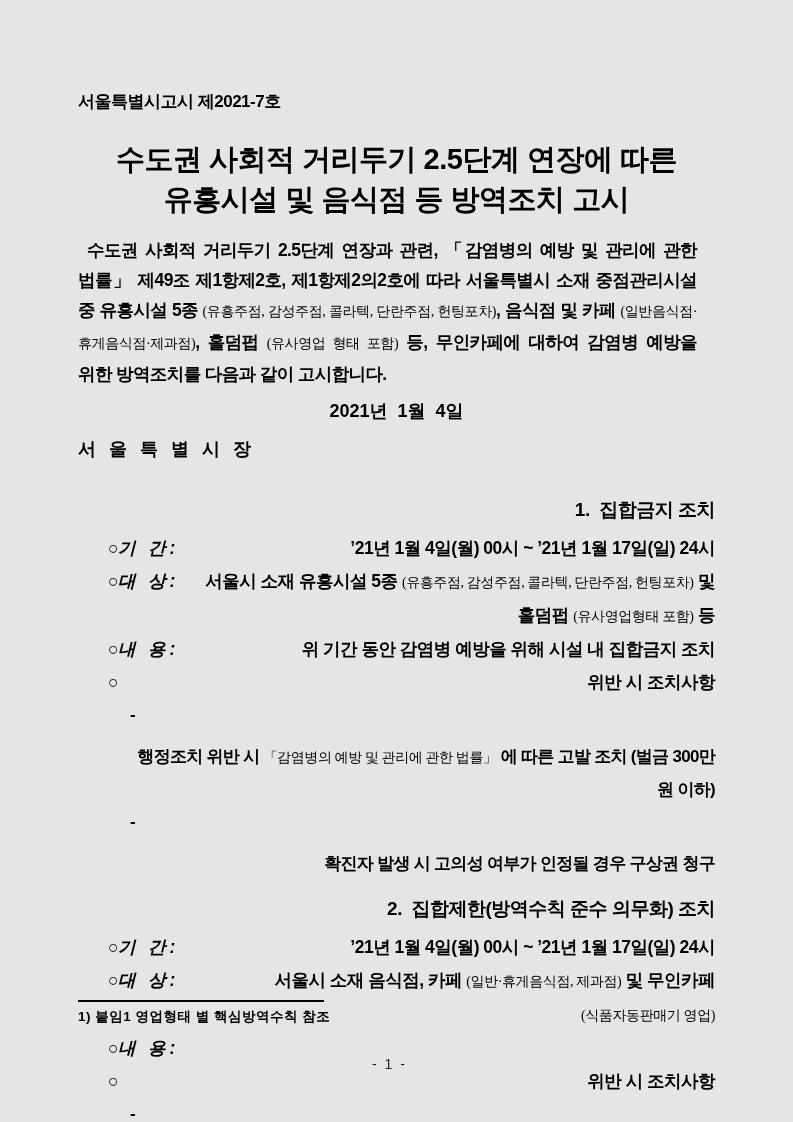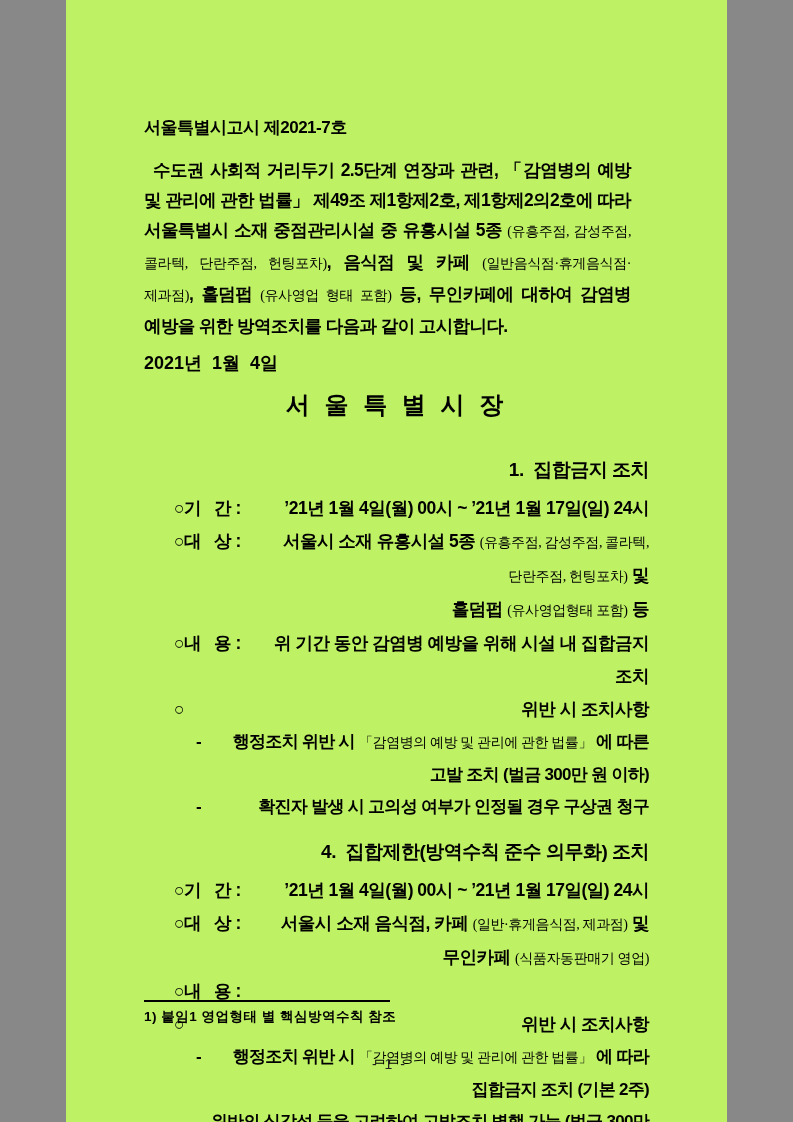--- a/index.html
+++ b/index.html
@@ -1,25 +1,25 @@
 <!DOCTYPE html>
 <html lang="ko"><head>
 <meta charset="utf-8">
 <style>
   html, body { margin: 0; padding: 0; background: #888; }
   .page {
     position: relative;
-    width: 661px;
+    width: 793px;
     height: 1122px;
     margin: 0 auto;
-    background: #bef264;
+    background: #e5e5e5;
     color: #000000;
     font-family: "Liberation Sans", sans-serif;
     box-sizing: border-box;
-    padding: 116px 78px 0 78px;
+    padding: 90px 78px 0 78px;
     overflow: hidden;
   }
   .notice-no {
     font-size: 17px;
     font-weight: 700;
     letter-spacing: -0.5px;
     white-space: pre-wrap;
   }
   .doc-title {
     margin: 26px 0 0 0;
@@ -41,29 +41,28 @@
     word-break: keep-all;
   }
   .sm {
     font-family: "Liberation Serif", serif;
     font-weight: 400;
     font-size: 14px;
     letter-spacing: -0.4px;
   }
   .doc-date {
     margin-top: 10px;
-    text-align: left;
+    text-align: center;
     font-size: 18px;
     font-weight: 700;
     white-space: pre-wrap;
   }
   .signer {
     margin-top: 14px;
-    text-align: center;
-    font-size: 24px;
+    font-size: 18px;
     font-weight: 800;
     letter-spacing: 4px;
     white-space: pre-wrap;
   }
   .section { margin-top: 36px; text-align: right; }
   .section.second { margin-top: 16px; }
   .section-heading {
     margin: 0 0 9px 0;
     font-size: 19px;
     font-weight: 800;
@@ -79,36 +78,37 @@
     line-height: 33px;
     letter-spacing: -0.5px;
   }
   .item .marker {
     flex: 0 0 24px;
     white-space: pre;
   }
   .item .label {
     white-space: pre;
     margin-right: 10px;
+    font-style: italic;
   }
   .item .content {
     flex: 1;
     word-break: keep-all;
   }
   .subitem {
     display: flex;
     align-items: flex-start;
     padding-left: 40px;
     font-size: 17px;
     font-weight: 700;
     line-height: 32px;
     letter-spacing: -0.7px;
   }
   .subitem .marker { flex: 0 0 17px; }
-  .subitem .content { flex: 1; word-break: keep-all; }
+  .subitem .content { flex: 1; word-break: keep-all; margin-top: 42px; }
   sup.fnref { font-size: 0.55em; vertical-align: super; line-height: 0; }
   .footer-area {
     position: absolute;
     left: 78px;
     right: 92px;
     top: 1000px;
   }
   .footnote-rule {
     width: 246px;
     border-top: 2px solid #000;
@@ -128,20 +128,24 @@
     letter-spacing: 2px;
   }
 </style>
 </head>
 <body>
 
 <div class="page">
 
   <div class="notice-no">서울특별시고시 제2021-7호</div>
 
+  <h1 class="doc-title">
+    <span class="tl">수도권 사회적 거리두기 2.5단계 연장에 따른</span>
+    <span class="tl">유흥시설 및 음식점 등 방역조치 고시</span>
+  </h1>
 
   <p class="intro"><span>수도권 사회적 거리두기 2.5단계 연장과 관련, 「감염병의 예방 및 관리에 관한 법률」 제49조 제1항제2호, 제1항제2의2호에 따라 서울특별시 소재 중점관리시설 중 유흥시설 5종 </span><span class="sm">(유흥주점, 감성주점, 콜라텍, 단란주점, 헌팅포차)</span><span>, 음식점 및 카페 </span><span class="sm">(일반음식점·휴게음식점·제과점)</span><span>, 홀덤펍 </span><span class="sm">(유사영업 형태 포함)</span><span> 등, 무인카페에 대하여 감염병 예방을 위한 방역조치를 다음과 같이 고시합니다.</span></p>
 
   <div class="doc-date">2021년  1월  4일</div>
 
   <div class="signer">서 울 특 별 시 장</div>
 
   <section class="section">
     <h2 class="section-heading">1.  집합금지 조치</h2>
 
@@ -176,21 +180,21 @@
       <span class="content"><span>행정조치 위반 시 </span><span class="sm">「감염병의 예방 및 관리에 관한 법률」</span><span> 에 따른 고발 조치 (벌금 300만 원 이하)</span></span>
     </div>
 
     <div class="subitem">
       <span class="marker">-</span>
       <span class="content">확진자 발생 시 고의성 여부가 인정될 경우 구상권 청구</span>
     </div>
   </section>
 
   <section class="section second">
-    <h2 class="section-heading">4.  집합제한(방역수칙 준수 의무화) 조치</h2>
+    <h2 class="section-heading">2.  집합제한(방역수칙 준수 의무화) 조치</h2>
 
     <div class="item">
       <span class="marker">○</span>
       <span class="label">기   간 :</span>
       <span class="content">’21년 1월 4일(월) 00시 ~ ’21년 1월 17일(일) 24시</span>
     </div>
 
     <div class="item">
       <span class="marker">○</span>
       <span class="label">대   상 :</span>

